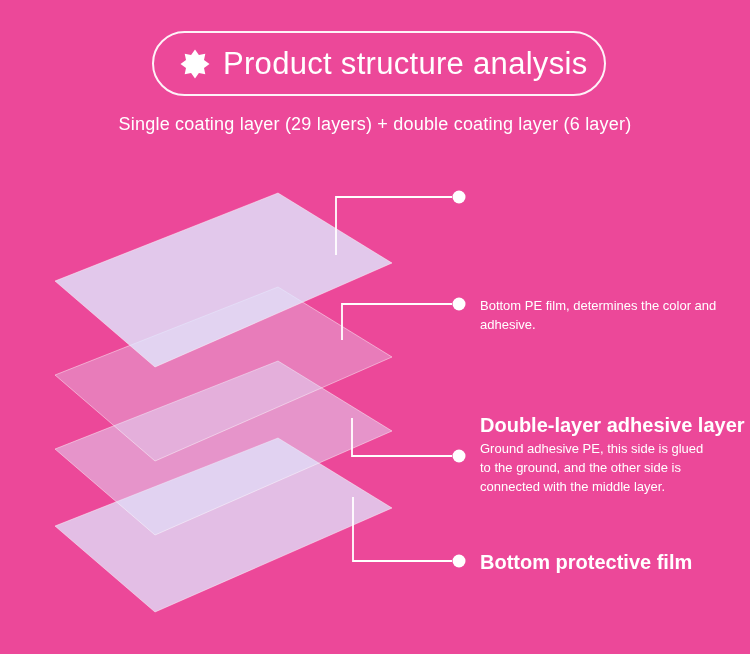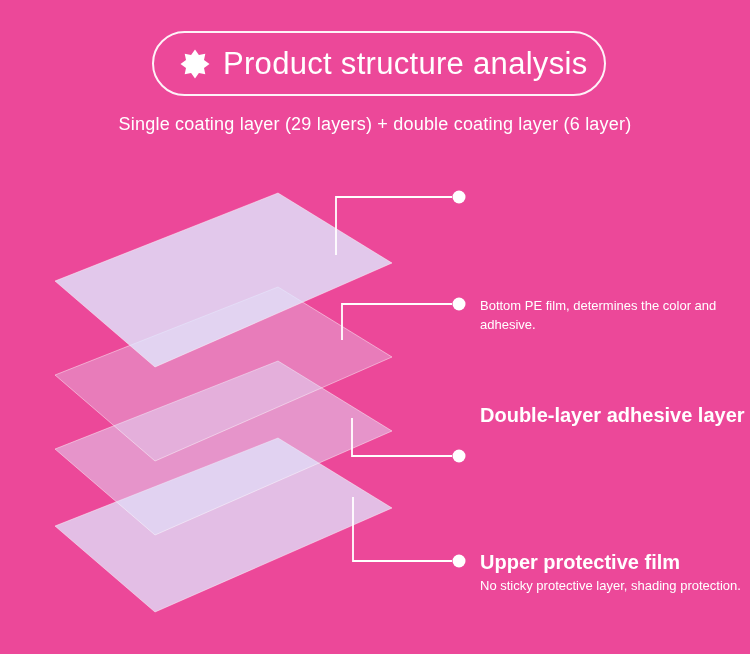--- a/index.html
+++ b/index.html
@@ -51,21 +51,21 @@
     white-space:nowrap;
   }
   .section .sec-desc{
     margin-top:3px;
     font-size:13px;
     line-height:19px;
     font-weight:normal;
   }
   .s1{top:186px;}
   .s2{top:293px;}
-  .s3{top:404px;}
+  .s3{top:414px;}
   .s4{top:551px;}
 </style>
 </head>
 <body>
 
 <div class="stage">
 
   <svg class="diagram" width="750" height="654" viewBox="0 0 750 654">
 
     <polygon points="278,438 392,508 155,612 55,526" fill="#e0e8ff" fill-opacity="0.74" stroke="rgba(255,255,255,0.45)" stroke-width="1"></polygon>
@@ -96,22 +96,24 @@
 
   <div class="section s2">
     <div class="sec-desc">
       <div>Bottom PE film, determines the color and</div>
       <div>adhesive.</div>
     </div>
   </div>
 
   <div class="section s3">
     <div class="sec-title">Double-layer adhesive layer</div>
+    <div class="sec-desc">
+      <div>Ground adhesive PE, this side is glued</div>
+      <div>to the ground, and the other side is</div>
+      <div>connected with the middle layer.</div>
+    </div>
   </div>
 
   <div class="section s4">
-    <div class="sec-title">Upper protective film</div>
-    <div class="sec-desc">
-      <div>No sticky protective layer, shading protection.</div>
-    </div>
+    <div class="sec-title">Bottom protective film</div>
   </div>
 
 </div>
 
 </body></html>

